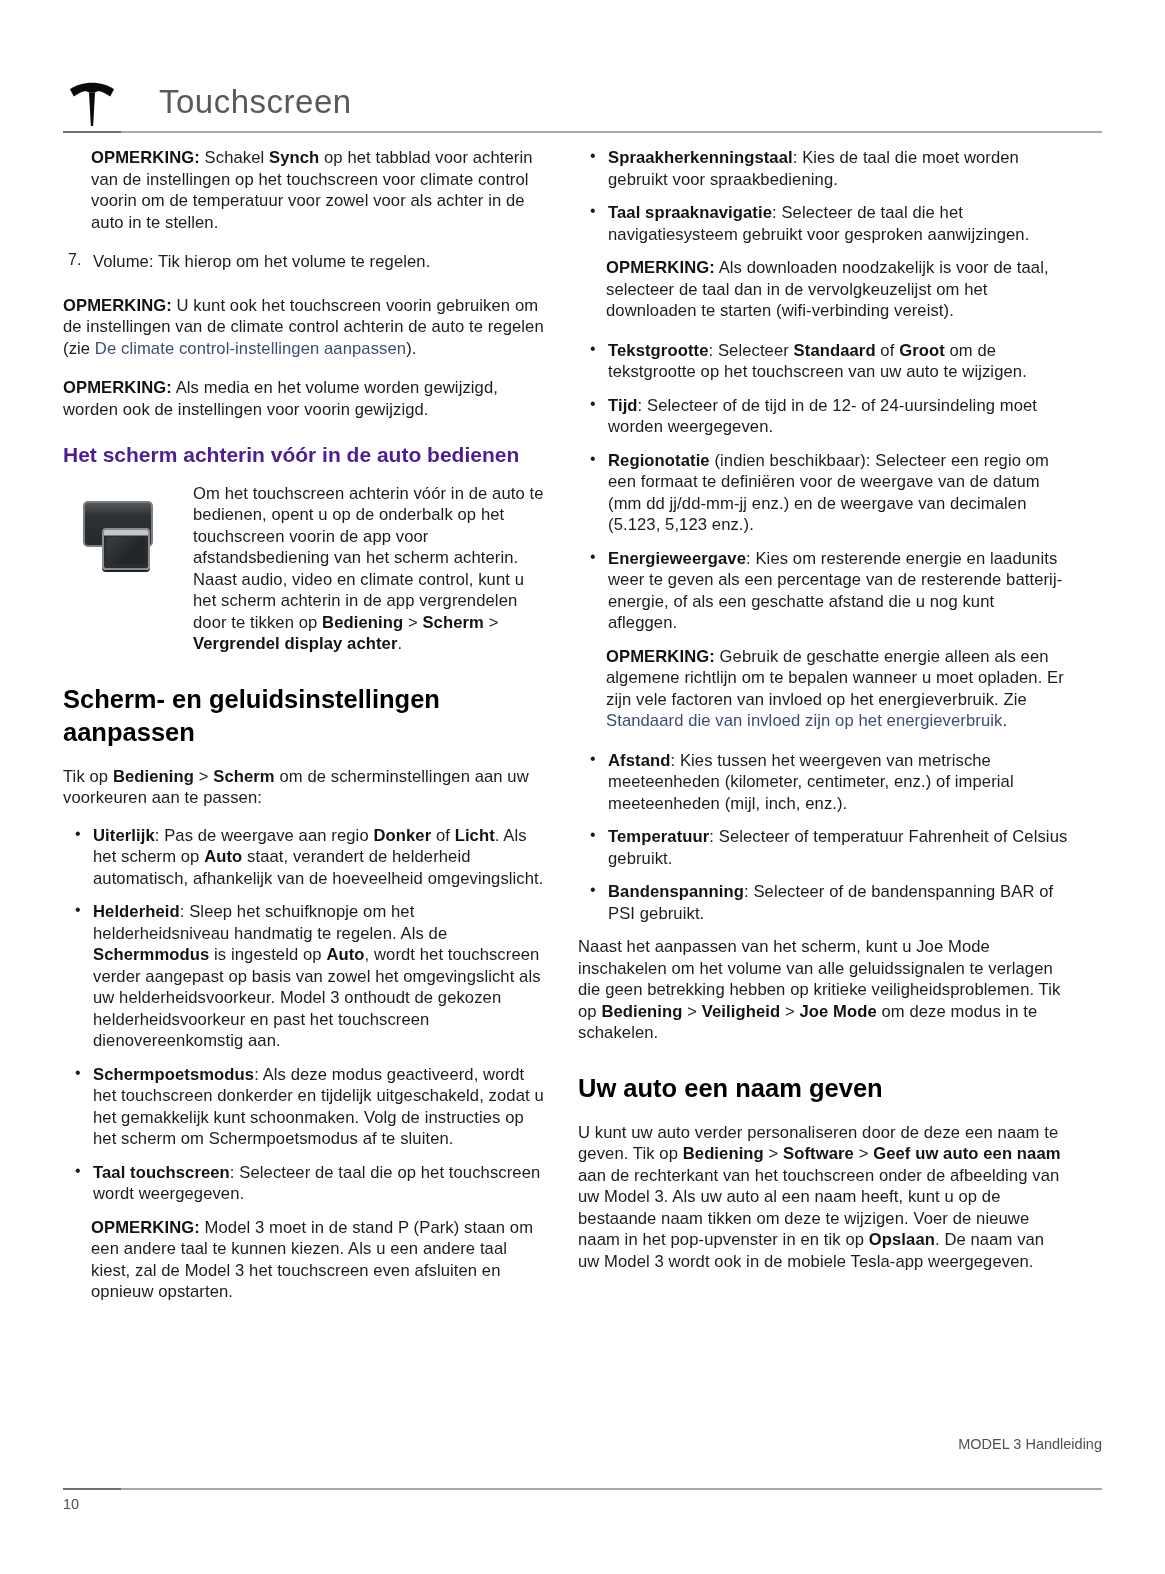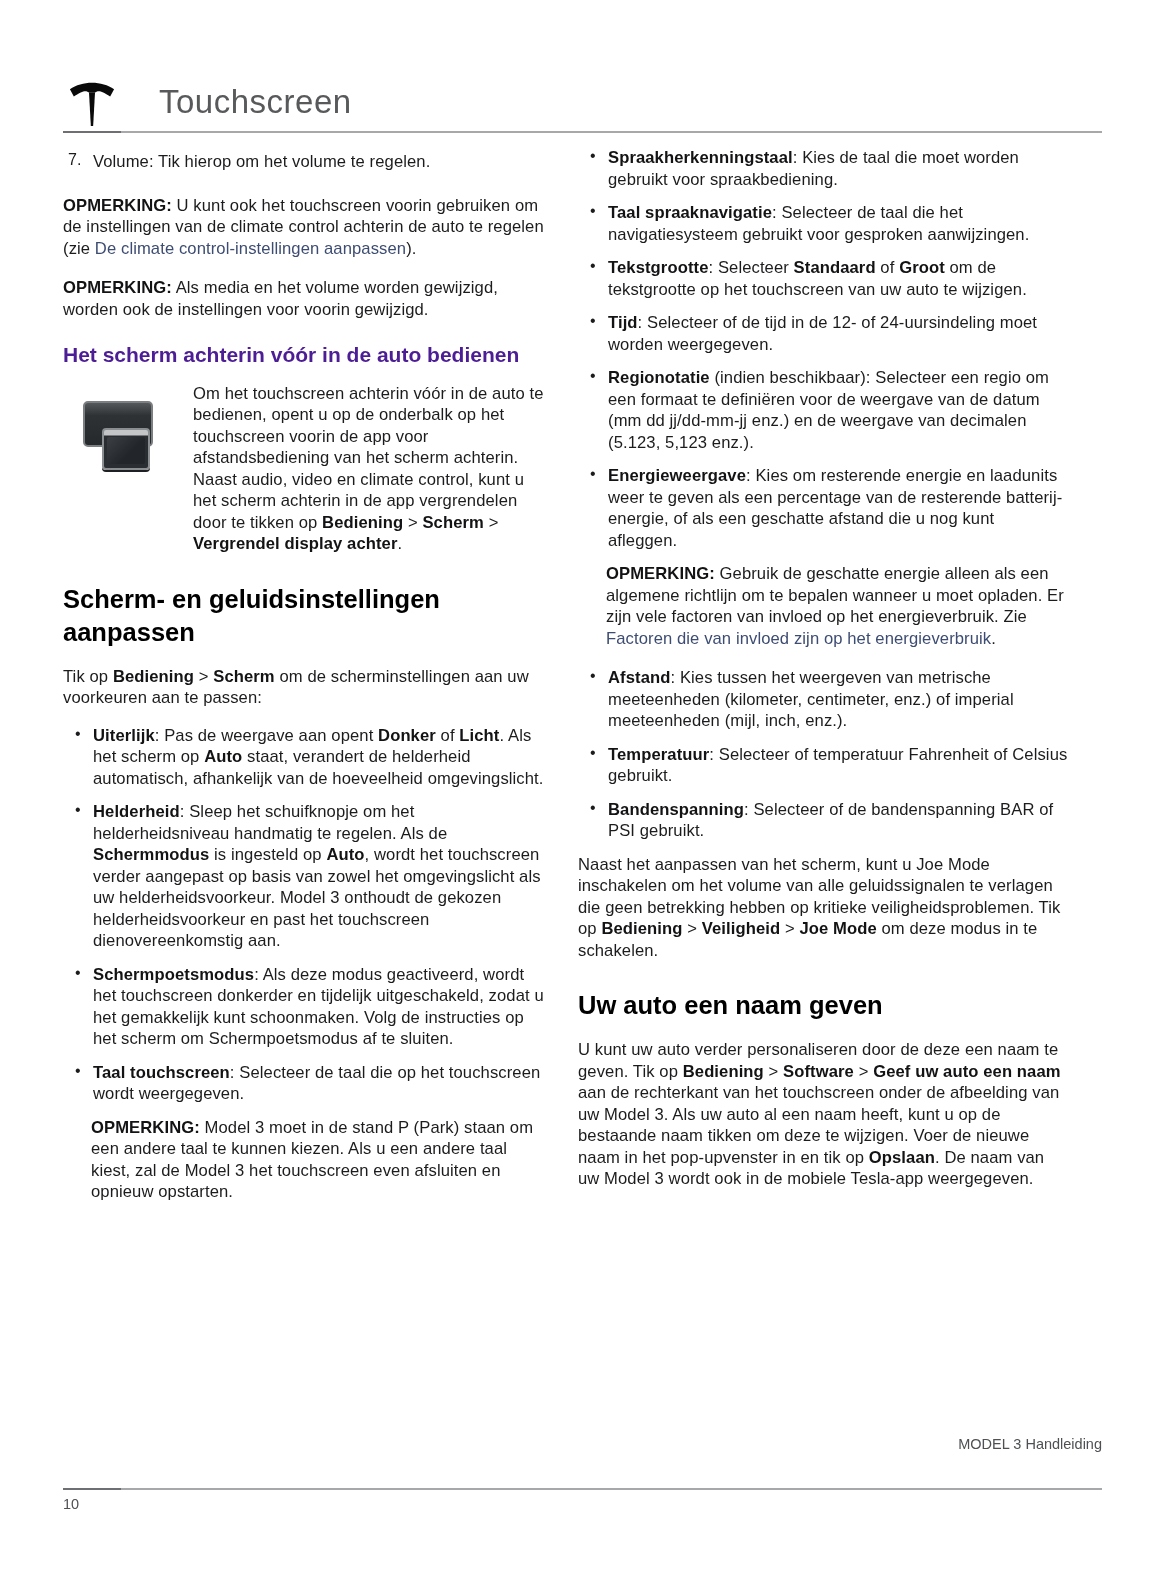--- a/index.html
+++ b/index.html
@@ -86,41 +86,42 @@
         <path fill="#0a0a0a" d="M2,24 C28,5 72,5 98,24 L89.5,40 C70,26 62,26.5 56.5,31.5 L43.5,31.5 C38,26.5 30,26 10.5,40 Z"></path>
         <path fill="#0a0a0a" d="M43.5,31.5 L56.5,31.5 L52.5,104 L47.5,104 Z"></path>
       </svg>
     </div>
     <div class="doc-title">Touchscreen</div>
   </div>
   <div class="rule header-rule"></div>
 
   <div class="content">
     <div class="col col-left">
+        <div class="note indent"><span class="b">OPMERKING:</span><span> Schakel </span><span class="b">Synch</span><span> op het tabblad voor achterin van de instellingen op het touchscreen voor climate control voorin om de temperatuur voor zowel voor als achter in de auto in te stellen.</span></div>
         <div class="num-row">
           <span class="num">7.</span>
           <div class="row-body"><span>Volume: Tik hierop om het volume te regelen.</span></div>
         </div>
         <div class="note"><span class="b">OPMERKING:</span><span> U kunt ook het touchscreen voorin gebruiken om de instellingen van de climate control achterin de auto te regelen (zie </span><span class="link">De climate control-instellingen aanpassen</span><span>).</span></div>
         <div class="note"><span class="b">OPMERKING:</span><span> Als media en het volume worden gewijzigd, worden ook de instellingen voor voorin gewijzigd.</span></div>
         <div class="h2"><span>Het scherm achterin vóór in de auto bedienen</span></div>
         <div class="figure-row">
           <div class="screen-icon">
             <div class="screen-back"></div>
             <div class="screen-front">
               <div class="screen-front-glass"></div>
             </div>
           </div>
           <div class="fig-text"><span>Om het touchscreen achterin vóór in de auto te bedienen, opent u op de onderbalk op het touchscreen voorin de app voor afstandsbediening van het scherm achterin. Naast audio, video en climate control, kunt u het scherm achterin in de app vergrendelen door te tikken op </span><span class="b">Bediening</span><span> &gt; </span><span class="b">Scherm</span><span> &gt; </span><span class="b">Vergrendel display achter</span><span>.</span></div>
         </div>
         <div class="h1"><span>Scherm- en geluidsinstellingen aanpassen</span></div>
         <div class="para"><span>Tik op </span><span class="b">Bediening</span><span> &gt; </span><span class="b">Scherm</span><span> om de scherminstellingen aan uw voorkeuren aan te passen:</span></div>
         <div class="bullet-row">
           <span class="dot">•</span>
-          <div class="row-body"><span class="b">Uiterlijk</span><span>: Pas de weergave aan opent </span><span class="b">Donker</span><span> of </span><span class="b">Licht</span><span>. Als het scherm op </span><span class="b">Auto</span><span> staat, verandert de helderheid automatisch, afhankelijk van de hoeveelheid omgevingslicht.</span></div>
+          <div class="row-body"><span class="b">Uiterlijk</span><span>: Pas de weergave aan regio </span><span class="b">Donker</span><span> of </span><span class="b">Licht</span><span>. Als het scherm op </span><span class="b">Auto</span><span> staat, verandert de helderheid automatisch, afhankelijk van de hoeveelheid omgevingslicht.</span></div>
         </div>
         <div class="bullet-row">
           <span class="dot">•</span>
           <div class="row-body"><span class="b">Helderheid</span><span>: Sleep het schuifknopje om het helderheidsniveau handmatig te regelen. Als de </span><span class="b">Schermmodus</span><span> is ingesteld op </span><span class="b">Auto</span><span>, wordt het touchscreen verder aangepast op basis van zowel het omgevingslicht als uw helderheidsvoorkeur. Model 3 onthoudt de gekozen helderheidsvoorkeur en past het touchscreen dienovereenkomstig aan.</span></div>
         </div>
         <div class="bullet-row">
           <span class="dot">•</span>
           <div class="row-body"><span class="b">Schermpoetsmodus</span><span>: Als deze modus geactiveerd, wordt het touchscreen donkerder en tijdelijk uitgeschakeld, zodat u het gemakkelijk kunt schoonmaken. Volg de instructies op het scherm om Schermpoetsmodus af te sluiten.</span></div>
         </div>
         <div class="bullet-row">
@@ -131,37 +132,38 @@
       </div>
     <div class="col col-right">
         <div class="bullet-row">
           <span class="dot">•</span>
           <div class="row-body"><span class="b">Spraakherkenningstaal</span><span>: Kies de taal die moet worden gebruikt voor spraakbediening.</span></div>
         </div>
         <div class="bullet-row">
           <span class="dot">•</span>
           <div class="row-body"><span class="b">Taal spraaknavigatie</span><span>: Selecteer de taal die het navigatiesysteem gebruikt voor gesproken aanwijzingen.</span></div>
         </div>
+        <div class="note indent"><span class="b">OPMERKING:</span><span> Als downloaden noodzakelijk is voor de taal, selecteer de taal dan in de vervolgkeuzelijst om het downloaden te starten (wifi-verbinding vereist).</span></div>
         <div class="bullet-row">
           <span class="dot">•</span>
           <div class="row-body"><span class="b">Tekstgrootte</span><span>: Selecteer </span><span class="b">Standaard</span><span> of </span><span class="b">Groot</span><span> om de tekstgrootte op het touchscreen van uw auto te wijzigen.</span></div>
         </div>
         <div class="bullet-row">
           <span class="dot">•</span>
           <div class="row-body"><span class="b">Tijd</span><span>: Selecteer of de tijd in de 12- of 24-uursindeling moet worden weergegeven.</span></div>
         </div>
         <div class="bullet-row">
           <span class="dot">•</span>
           <div class="row-body"><span class="b">Regionotatie</span><span> (indien beschikbaar): Selecteer een regio om een formaat te definiëren voor de weergave van de datum (mm dd jj/dd-mm-jj enz.) en de weergave van decimalen (5.123, 5,123 enz.).</span></div>
         </div>
         <div class="bullet-row">
           <span class="dot">•</span>
           <div class="row-body"><span class="b">Energieweergave</span><span>: Kies om resterende energie en laadunits weer te geven als een percentage van de resterende batterij-energie, of als een geschatte afstand die u nog kunt afleggen.</span></div>
         </div>
-        <div class="note indent"><span class="b">OPMERKING:</span><span> Gebruik de geschatte energie alleen als een algemene richtlijn om te bepalen wanneer u moet opladen. Er zijn vele factoren van invloed op het energieverbruik. Zie </span><span class="link">Factoren die van invloed zijn op het energieverbruik</span><span>.</span></div>
+        <div class="note indent"><span class="b">OPMERKING:</span><span> Gebruik de geschatte energie alleen als een algemene richtlijn om te bepalen wanneer u moet opladen. Er zijn vele factoren van invloed op het energieverbruik. Zie </span><span class="link">Standaard die van invloed zijn op het energieverbruik</span><span>.</span></div>
         <div class="bullet-row">
           <span class="dot">•</span>
           <div class="row-body"><span class="b">Afstand</span><span>: Kies tussen het weergeven van metrische meeteenheden (kilometer, centimeter, enz.) of imperial meeteenheden (mijl, inch, enz.).</span></div>
         </div>
         <div class="bullet-row">
           <span class="dot">•</span>
           <div class="row-body"><span class="b">Temperatuur</span><span>: Selecteer of temperatuur Fahrenheit of Celsius gebruikt.</span></div>
         </div>
         <div class="bullet-row">
           <span class="dot">•</span>

